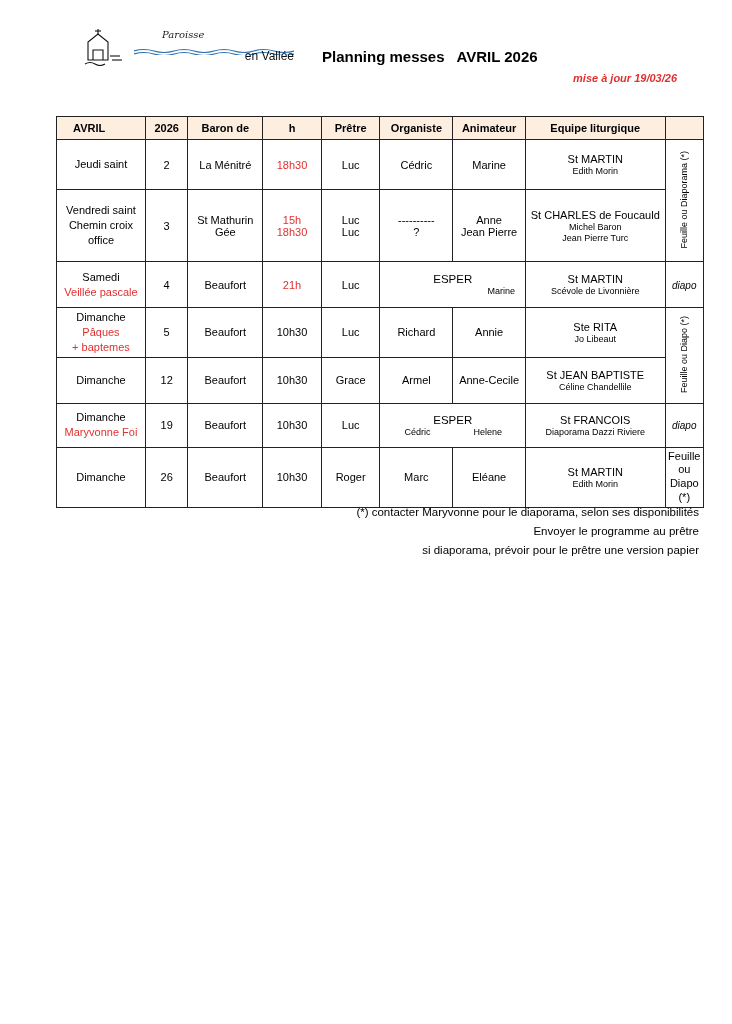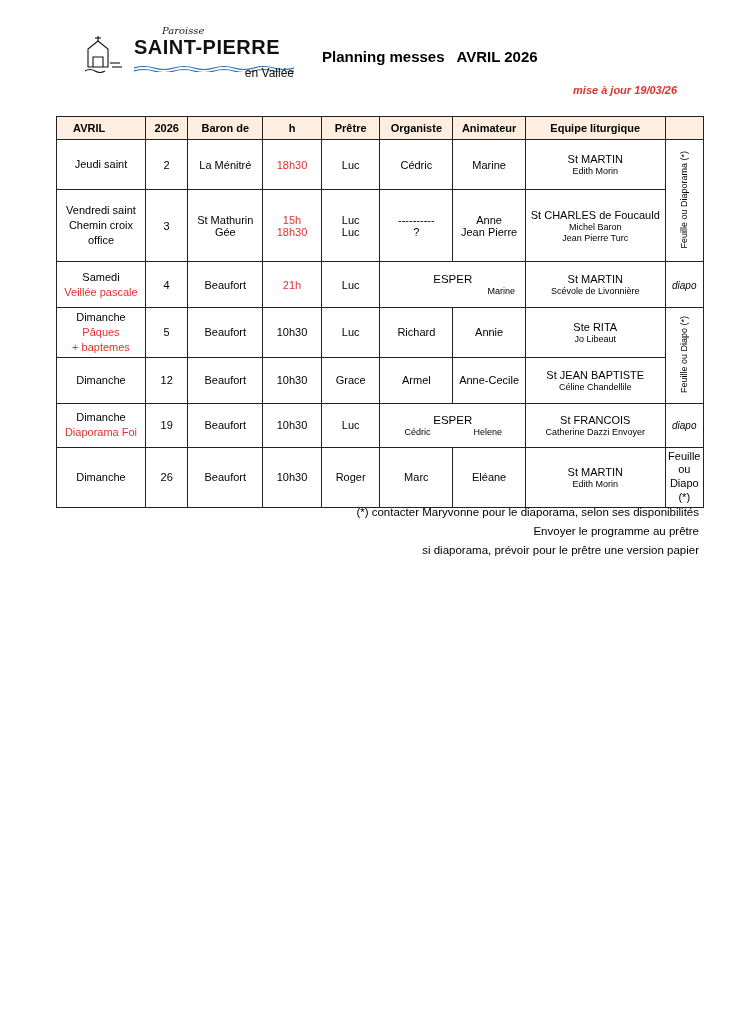--- a/index.html
+++ b/index.html
@@ -73,21 +73,21 @@
     left: 322px;
     top: 48px;
     font-size: 15px;
     font-weight: bold;
     font-family: "Liberation Sans", sans-serif;
     white-space: pre;
   }
   .update-note {
     position: absolute;
     right: 55px;
-    top: 84px;
+    top: 72px;
     font-size: 11px;
     font-weight: bold;
     font-style: italic;
     color: #e03030;
   }
 
   
   .table-wrap {
     position: absolute;
     left: 56px;
@@ -170,21 +170,20 @@
           <path d="M13 5 L19 5"></path>
           <path d="M11 34 L11 24 L21 24 L21 34"></path>
           <path d="M28 30 L38 30"></path>
           <path d="M30 34 L40 34"></path>
           <path d="M3 38 Q8 35 13 38 T23 38"></path>
         </g>
       </svg>
     </div>
     <div class="logo-text">
       <span class="logo-script">Paroisse</span>
-      <span class="logo-main">SAINT-PIERRE</span>
       <span class="logo-wave">
         <svg width="160" height="7" viewBox="0 0 160 7" xmlns="http://www.w3.org/2000/svg">
           <path d="M0 3 Q10 0 20 3 T40 3 T60 3 T80 3 T100 3 T120 3 T140 3 T160 3" fill="none" stroke="#2b6fb0" stroke-width="1.2"></path>
           <path d="M0 6 Q10 3 20 6 T40 6 T60 6 T80 6 T100 6 T120 6 T140 6 T160 6" fill="none" stroke="#2b6fb0" stroke-width="1.2"></path>
         </svg>
       </span>
       <span class="logo-sub">en Vallée</span>
     </div>
   </div>
 
@@ -324,36 +323,36 @@
         <td>Anne-Cecile</td>
         <td>
           <span>St JEAN BAPTISTE</span>
           <span class="sub">Céline Chandellile</span>
         </td>
       </tr>
 
       <tr style="height:44px">
         <td class="day">
           <span>Dimanche</span><br>
-          <span class="c-red">Diaporama Foi</span>
+          <span class="c-red">Maryvonne Foi</span>
         </td>
         <td class="num">19</td>
         <td>Beaufort</td>
         <td>10h30</td>
         <td>Luc</td>
         <td colspan="2">
           <span class="esper-main">ESPER</span>
           <span class="esper-names">
             <span>Cédric</span>
             <span>Helene</span>
           </span>
         </td>
         <td>
           <span>St FRANCOIS</span>
-          <span class="sub">Catherine Dazzi Envoyer</span>
+          <span class="sub">Diaporama Dazzi Riviere</span>
         </td>
         <td class="lastcol">
           <span class="diapo-italic">diapo</span>
         </td>
       </tr>
 
       <tr style="height:46px">
         <td class="day">Dimanche</td>
         <td class="num">26</td>
         <td>Beaufort</td>

